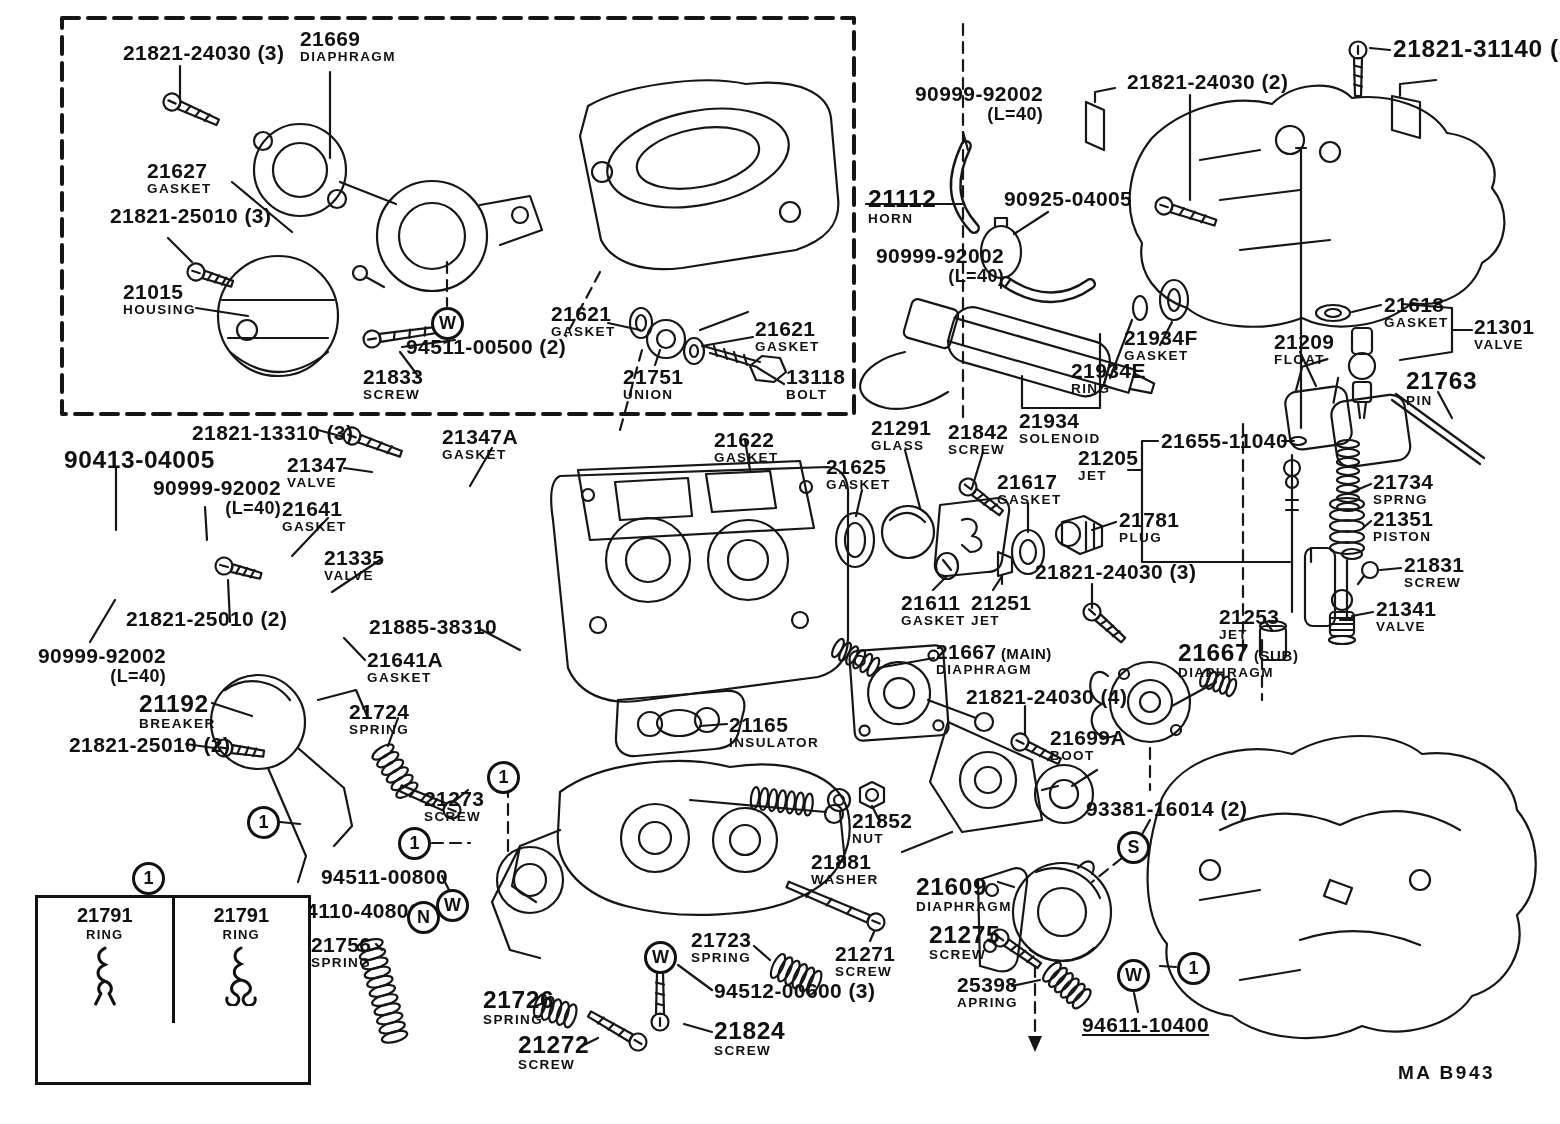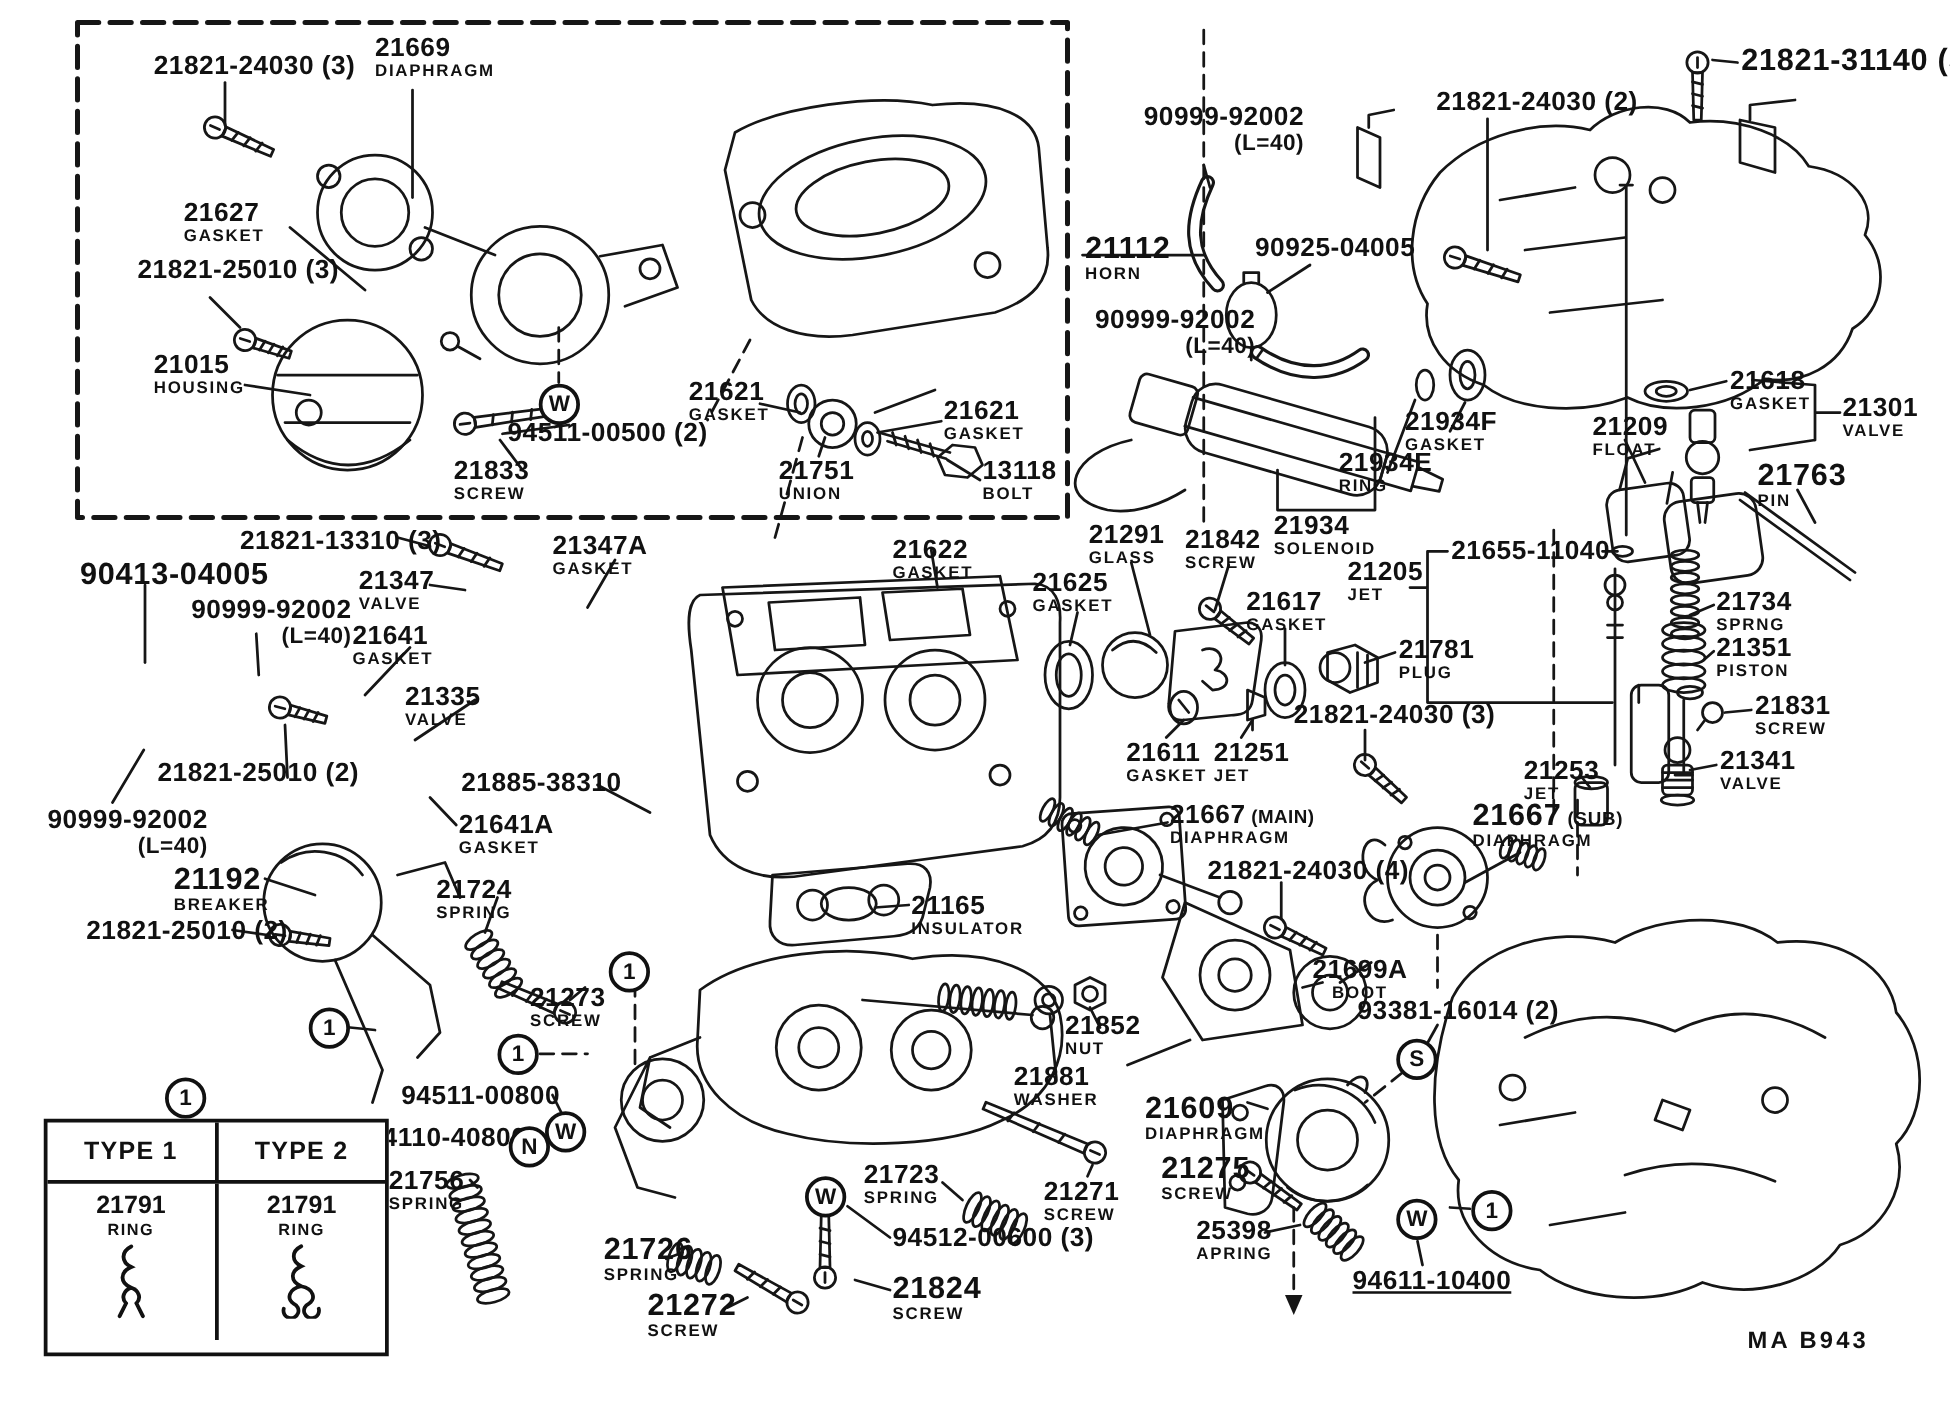--- a/index.html
+++ b/index.html
@@ -609,21 +609,21 @@
         <div class="nm">UNION</div>
       </div>
       <div class="label" style="left: 786px; top: 366px;">
         <div class="no"><span>13118</span></div>
         <div class="nm">BOLT</div>
       </div>
       <div class="label ra" style="left: 915px; top: 83px;">
         <div class="no"><span>90999-92002</span></div>
         <div class="l2">(L=40)</div>
       </div>
-      <div class="label" style="left: 1127px; top: 71px; margin-left: 22px;">
+      <div class="label" style="left: 1127px; top: 71px;">
         <div class="no"><span>21821-24030 (2)</span></div>
       </div>
       <div class="label big" style="left: 1393px; top: 36px;">
         <div class="no"><span>21821-31140 (5)</span></div>
       </div>
       <div class="label" style="left: 1004px; top: 188px;">
         <div class="no"><span>90925-04005</span></div>
       </div>
       <div class="label ra" style="left: 876px; top: 245px;">
         <div class="no"><span>90999-92002</span></div>
@@ -782,21 +782,21 @@
         <div class="no"><span>21165</span></div>
         <div class="nm">INSULATOR</div>
       </div>
       <div class="label" style="left: 714px; top: 429px;">
         <div class="no"><span>21622</span></div>
         <div class="nm">GASKET</div>
       </div>
       <div class="label" style="left: 966px; top: 686px;">
         <div class="no"><span>21821-24030 (4)</span></div>
       </div>
-      <div class="label" style="left: 1050px; top: 765px; text-align: center;">
+      <div class="label" style="left: 1050px; top: 727px;">
         <div class="no"><span>21699A</span></div>
         <div class="nm">BOOT</div>
       </div>
       <div class="label" style="left: 852px; top: 810px;">
         <div class="no"><span>21852</span></div>
         <div class="nm">NUT</div>
       </div>
       <div class="label" style="left: 811px; top: 851px;">
         <div class="no"><span>21881</span></div>
         <div class="nm">WASHER</div>
@@ -861,24 +861,20 @@
       <div class="sym" style="left: 436px; top: 889px;">W</div>
       <div class="sym" style="left: 407px; top: 901px;">N</div>
       <div class="sym" style="left: 644px; top: 941px;">W</div>
       <div class="sym" style="left: 1117px; top: 831px;">S</div>
       <div class="sym" style="left: 1117px; top: 959px;">W</div>
       <div class="sym" style="left: 1177px; top: 952px;">1</div>
       <div class="sym" style="left: 132px; top: 862px;">1</div>
     </div>
 
   <div class="ref-table">
-    <div class="rt-head">
-      <div>TYPE 1</div>
-      <div>TYPE 2</div>
-    </div>
     <div class="rt-body">
       <div class="rt-cell">
         <div class="no">21791</div>
         <div class="nm">RING</div>
         <svg width="44" height="62" viewBox="0 0 40 60">
           <path d="M20,4 C12,8 12,16 20,20 C11,24 11,32 20,36 C14,38 12,44 16,48 M20,36 C26,38 28,44 24,48 M16,48 L11,58 M24,48 L29,58" stroke="#111" stroke-width="3" fill="none" stroke-linecap="round"></path>
         </svg>
       </div>
       <div class="rt-cell">
         <div class="no">21791</div>

